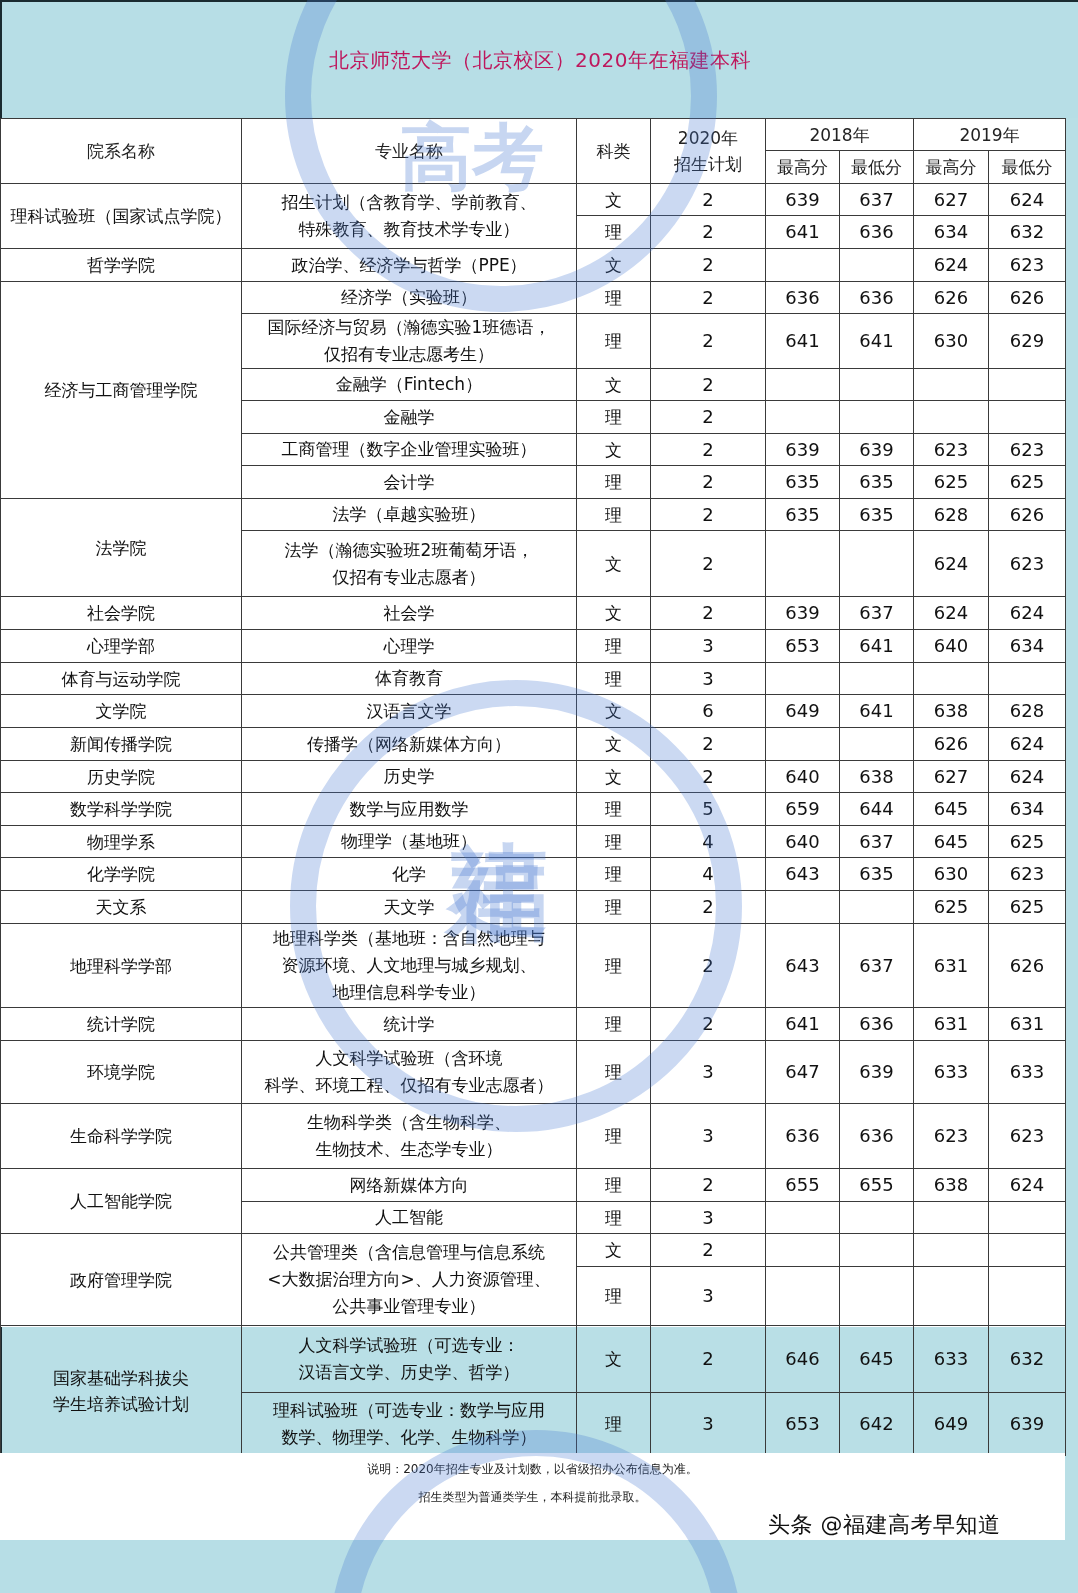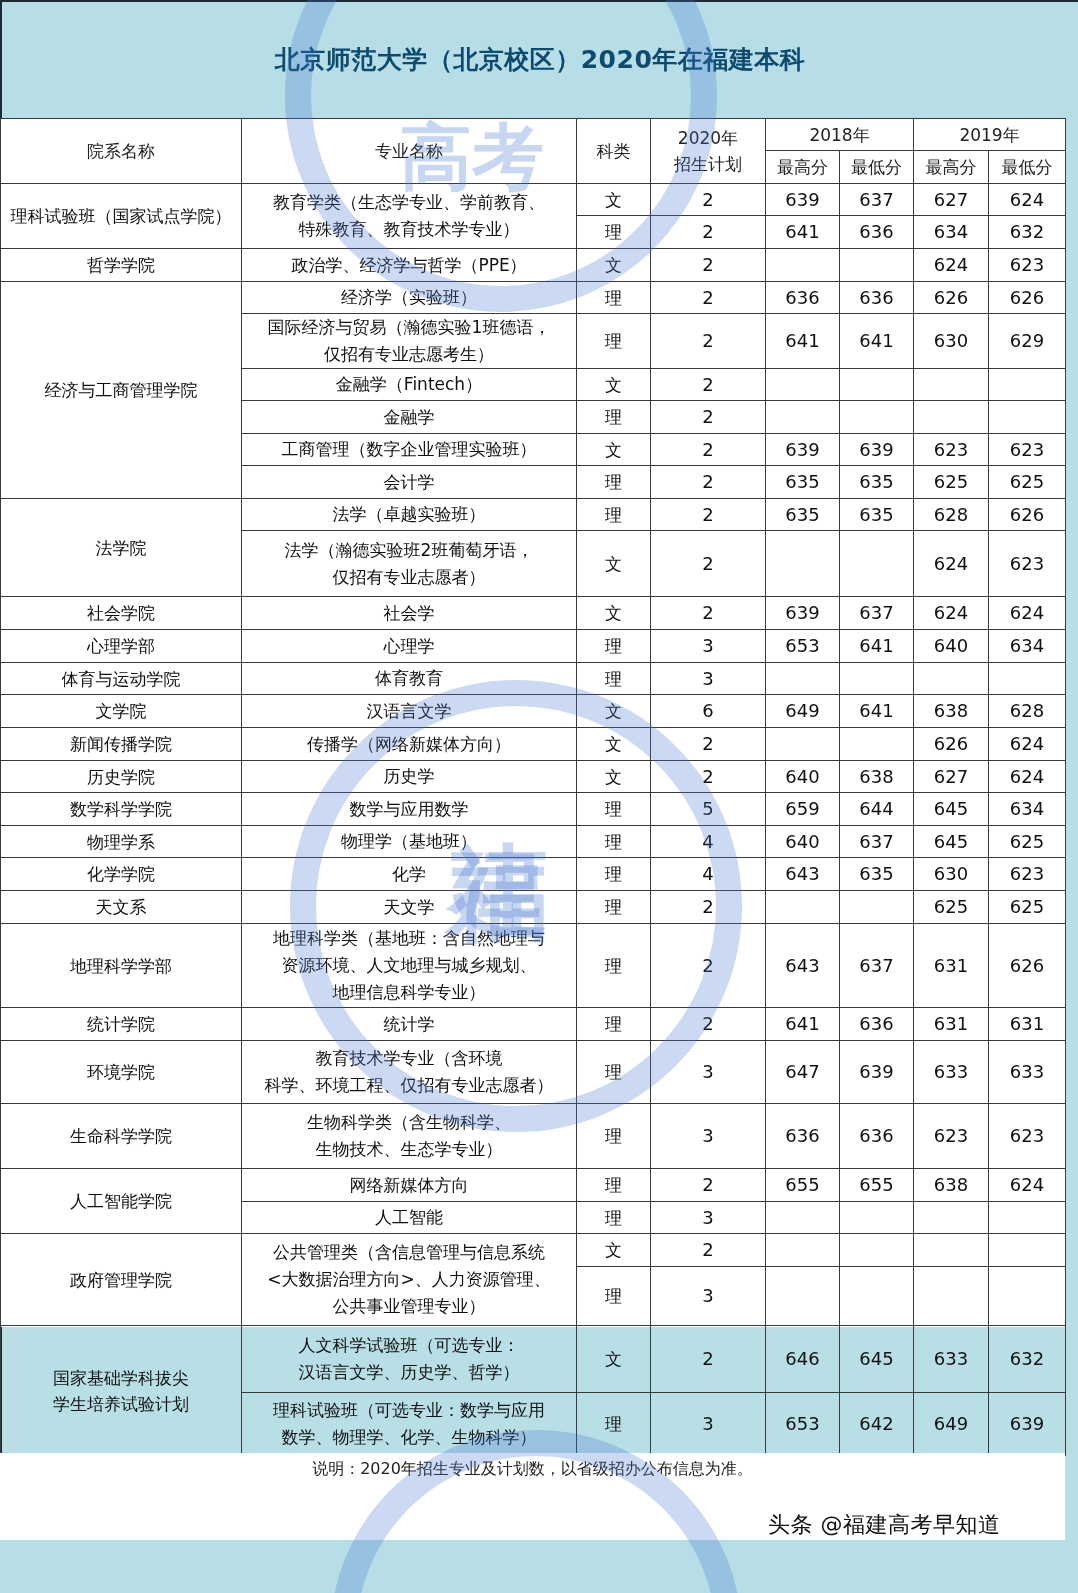--- a/index.html
+++ b/index.html
@@ -10,41 +10,41 @@
     color: #111;
   }
   .frame-left { position: absolute; left: 0; top: 0; width: 2px; height: 1593px; background: #1a2a30; }
   .frame-top { position: absolute; left: 0; top: 0; width: 1078px; height: 2px; background: #1a2a30; }
   .title-area {
     position: absolute; left: 2px; top: 2px; width: 1076px; height: 116px;
     background: #b7dee6;
     display: flex; flex-direction: column; align-items: center; justify-content: center;
   }
   .title-line {
-    font-weight: bold; font-size: 25px; line-height: 40px; color: #0c4a6e; letter-spacing: 0.5px;
+    font-weight: normal; font-size: 20px; line-height: 40px; color: #be185d; letter-spacing: 0.5px;
   }
   .sheet {
     position: absolute; left: 0; top: 118px; width: 1065px; height: 1209px; background: #fff;
   }
   table.grid {
     position: absolute; left: 0; top: 0;
     border-collapse: collapse; table-layout: fixed; width: 1065px;
   }
   table.grid td, table.grid th {
     border: 1.5px solid #3a3a3a;
     text-align: center; vertical-align: middle;
     font-weight: normal; font-size: 17px; line-height: 26px; padding: 0 4px;
     overflow: hidden;
   }
   table.grid th { font-size: 17px; color: #222; }
   table.grid td.num { font-size: 18px; }
   table.grid td.major { font-size: 17px; line-height: 27px; }
   .footer {
     position: absolute; left: 0; top: 1453px; width: 1065px; height: 87px; background: #fff;
-    text-align: center; font-size: 16px; line-height: 28px; color: #222;
+    text-align: center; font-size: 12px; line-height: 28px; color: #222;
     padding-top: 2px; box-sizing: border-box;
   }
   .bottom-band {
     position: absolute; left: 0; top: 1540px; width: 1078px; height: 53px; background: #b7dee6;
   }
   .credit {
     position: absolute; left: 768px; top: 1510px; font-size: 22px; color: #111; letter-spacing: 0.5px;
     text-shadow: 0 0 2px #fff, 0 0 2px #fff;
   }
   .watermark {
@@ -95,21 +95,21 @@
         <th>最低分</th>
         <th>最高分</th>
         <th>最低分</th>
       </tr>
     </thead>
     <tbody>
 
       <tr style="height:32px">
         <td rowspan="2">理科试验班（国家试点学院）</td>
         <td rowspan="2" class="major">
-          <div>教育学类（生态学专业、学前教育、</div>
+          <div>招生计划（含教育学、学前教育、</div>
           <div>特殊教育、教育技术学专业）</div>
         </td>
         <td>文</td>
         <td class="num">2</td>
         <td class="num">639</td>
         <td class="num">637</td>
         <td class="num">627</td>
         <td class="num">624</td>
       </tr>
       <tr style="height:33px">
@@ -337,21 +337,21 @@
         <td class="num">2</td>
         <td class="num">641</td>
         <td class="num">636</td>
         <td class="num">631</td>
         <td class="num">631</td>
       </tr>
 
       <tr style="height:63px">
         <td>环境学院</td>
         <td class="major">
-          <div>教育技术学专业（含环境</div>
+          <div>人文科学试验班（含环境</div>
           <div>科学、环境工程、仅招有专业志愿者）</div>
         </td>
         <td>理</td>
         <td class="num">3</td>
         <td class="num">647</td>
         <td class="num">639</td>
         <td class="num">633</td>
         <td class="num">633</td>
       </tr>
 
@@ -439,20 +439,21 @@
         <td class="num">642</td>
         <td class="num">649</td>
         <td class="num">639</td>
       </tr>
     </tbody>
   </table>
 </div>
 
 <div class="footer">
   <div>说明：2020年招生专业及计划数，以省级招办公布信息为准。</div>
+  <div>招生类型为普通类学生，本科提前批录取。</div>
 </div>
 
 <div class="bottom-band"></div>
 
 <div class="watermark" style="left:285px; top:-120px; width:380px; height:380px;"></div>
 <div class="wm-text" style="left:400px; top:110px; font-size:72px;">高考</div>
 <div class="watermark" style="left:290px; top:680px; width:400px; height:400px;"></div>
 <div class="wm-text" style="left:440px; top:760px; font-size:100px; line-height:120px; writing-mode: vertical-rl;">
   <span>福建</span>
 </div>

